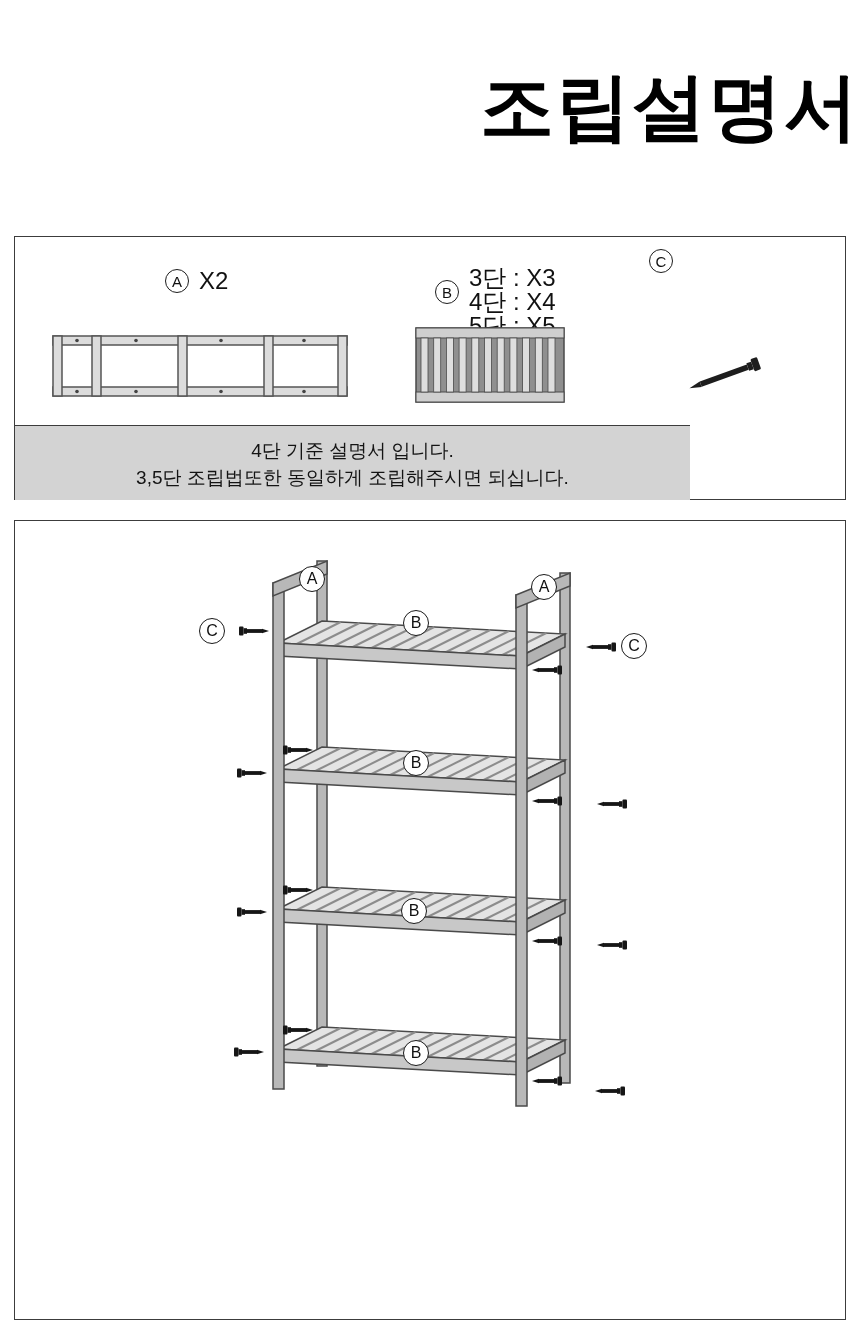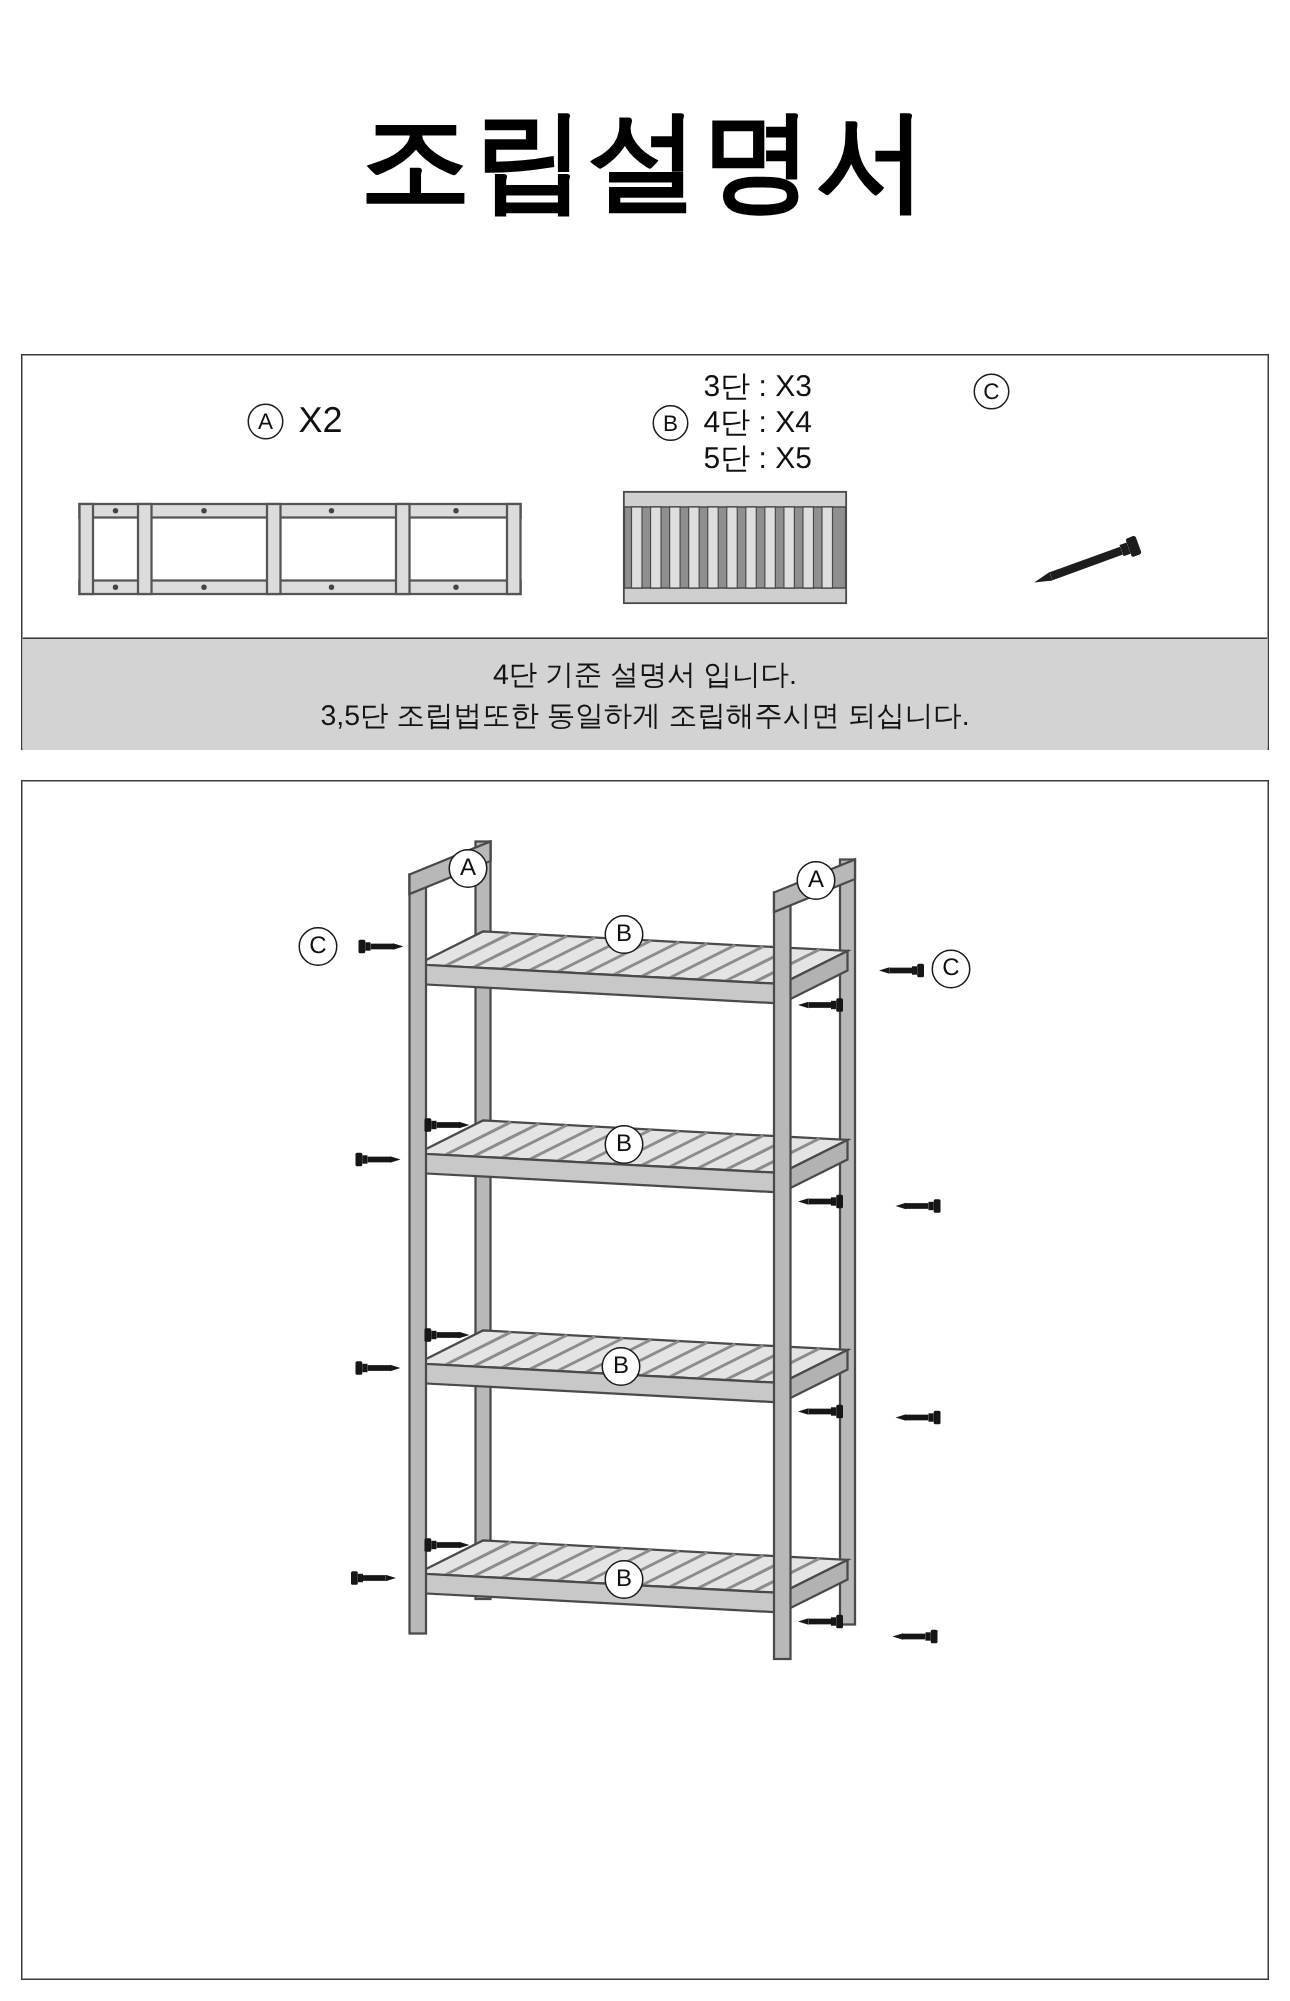--- a/index.html
+++ b/index.html
@@ -5,39 +5,39 @@
   * { margin:0; padding:0; box-sizing:border-box; }
   html,body { background:#ffffff; }
   body {
     width:860px; height:1334px; position:relative;
     font-family:"Liberation Sans","DejaVu Sans",sans-serif; color:#111;
   }
   .page { position:relative; width:860px; height:1334px; background:#fff; overflow:hidden; }
 
   .title {
     position:absolute; top:58px; left:0; width:100%;
-    text-align:center; font-size:74px; font-weight:800; letter-spacing:2px; color:#000;
+    text-align:right; font-size:74px; font-weight:800; letter-spacing:2px; color:#000;
   }
 
   .parts-box {
     position:absolute; left:14px; top:236px; width:832px; height:264px;
     border:1px solid #3c3c3c; background:#fff;
   }
   .part-head { position:absolute; display:flex; align-items:center; gap:10px; }
   .badge {
     display:flex; align-items:center; justify-content:center;
     width:24px; height:24px; border:1.6px solid #1d1d1d; border-radius:50%;
     font-size:15px; background:#fff; flex:0 0 auto;
   }
   .qty { font-size:24px; }
-  .qty-lines { font-size:20px; line-height:24px; }
+  .qty-lines { font-size:24px; line-height:24px;margin-top:20px; }
   .svg-abs { position:absolute; }
 
   .note-strip {
-    position:absolute; left:0; top:188px; width:830px; height:75px;
+    position:absolute; left:0; top:188px; width:675px; height:75px;
     background:#d3d3d3; border-top:1px solid #3c3c3c;
     text-align:center; padding-top:11px; font-size:19px; line-height:27px; color:#141414;
   }
 
   .diagram-box {
     position:absolute; left:14px; top:520px; width:832px; height:800px;
     border:1px solid #3c3c3c; background:#fff;
   }
   .dlabel {
     position:absolute; width:26px; height:26px;

